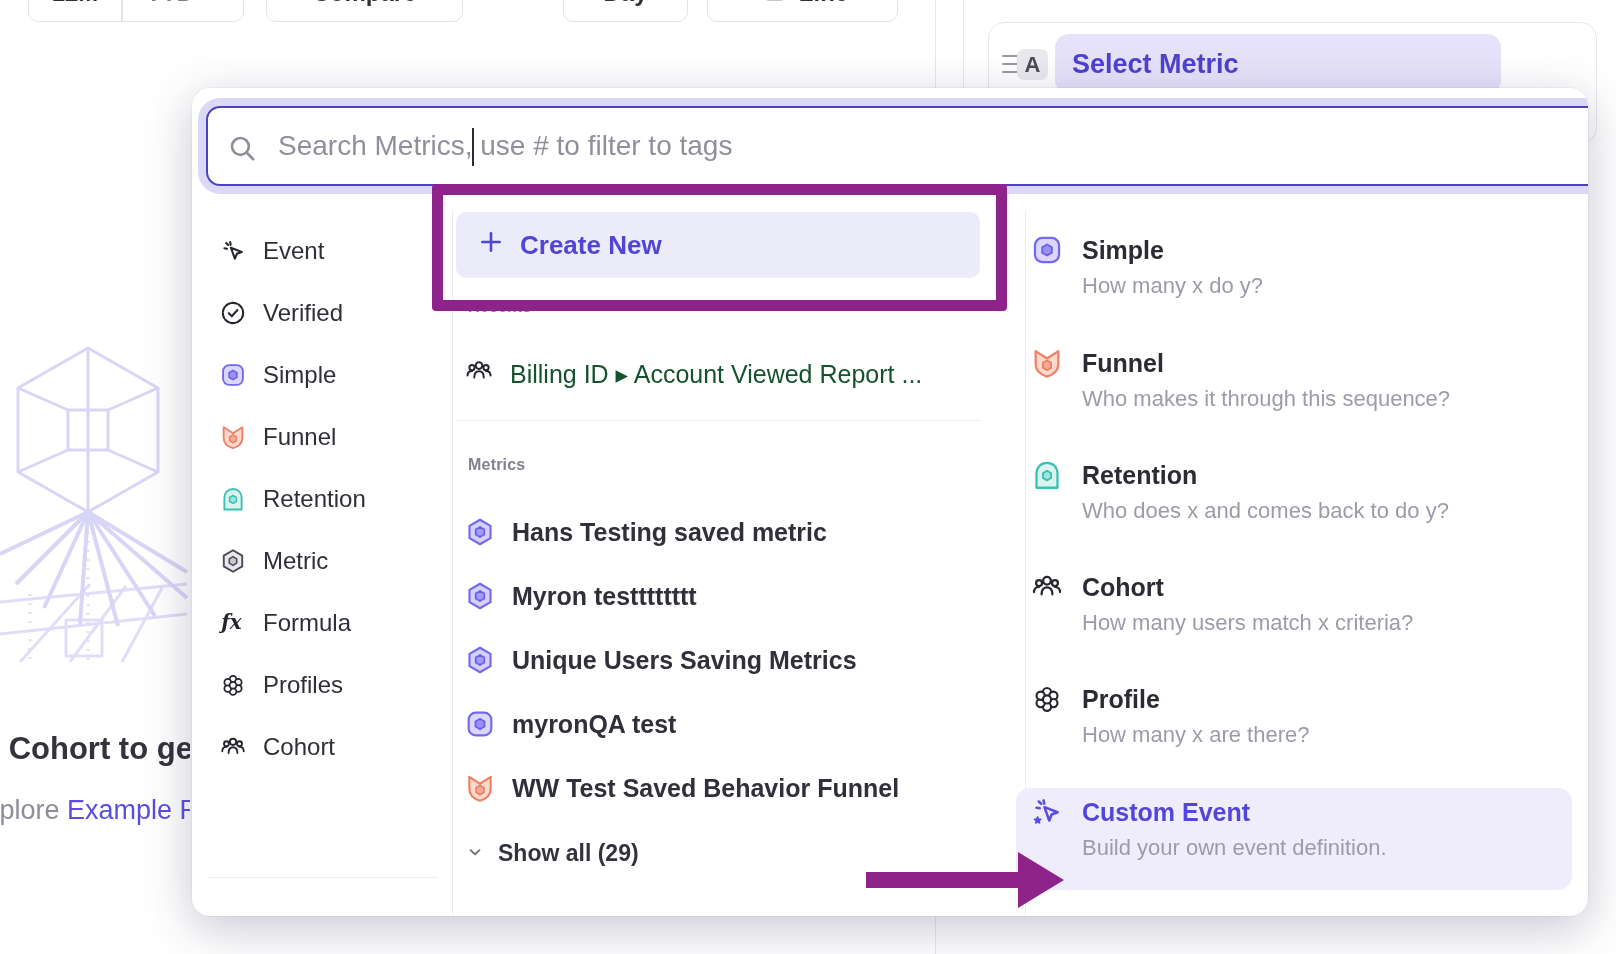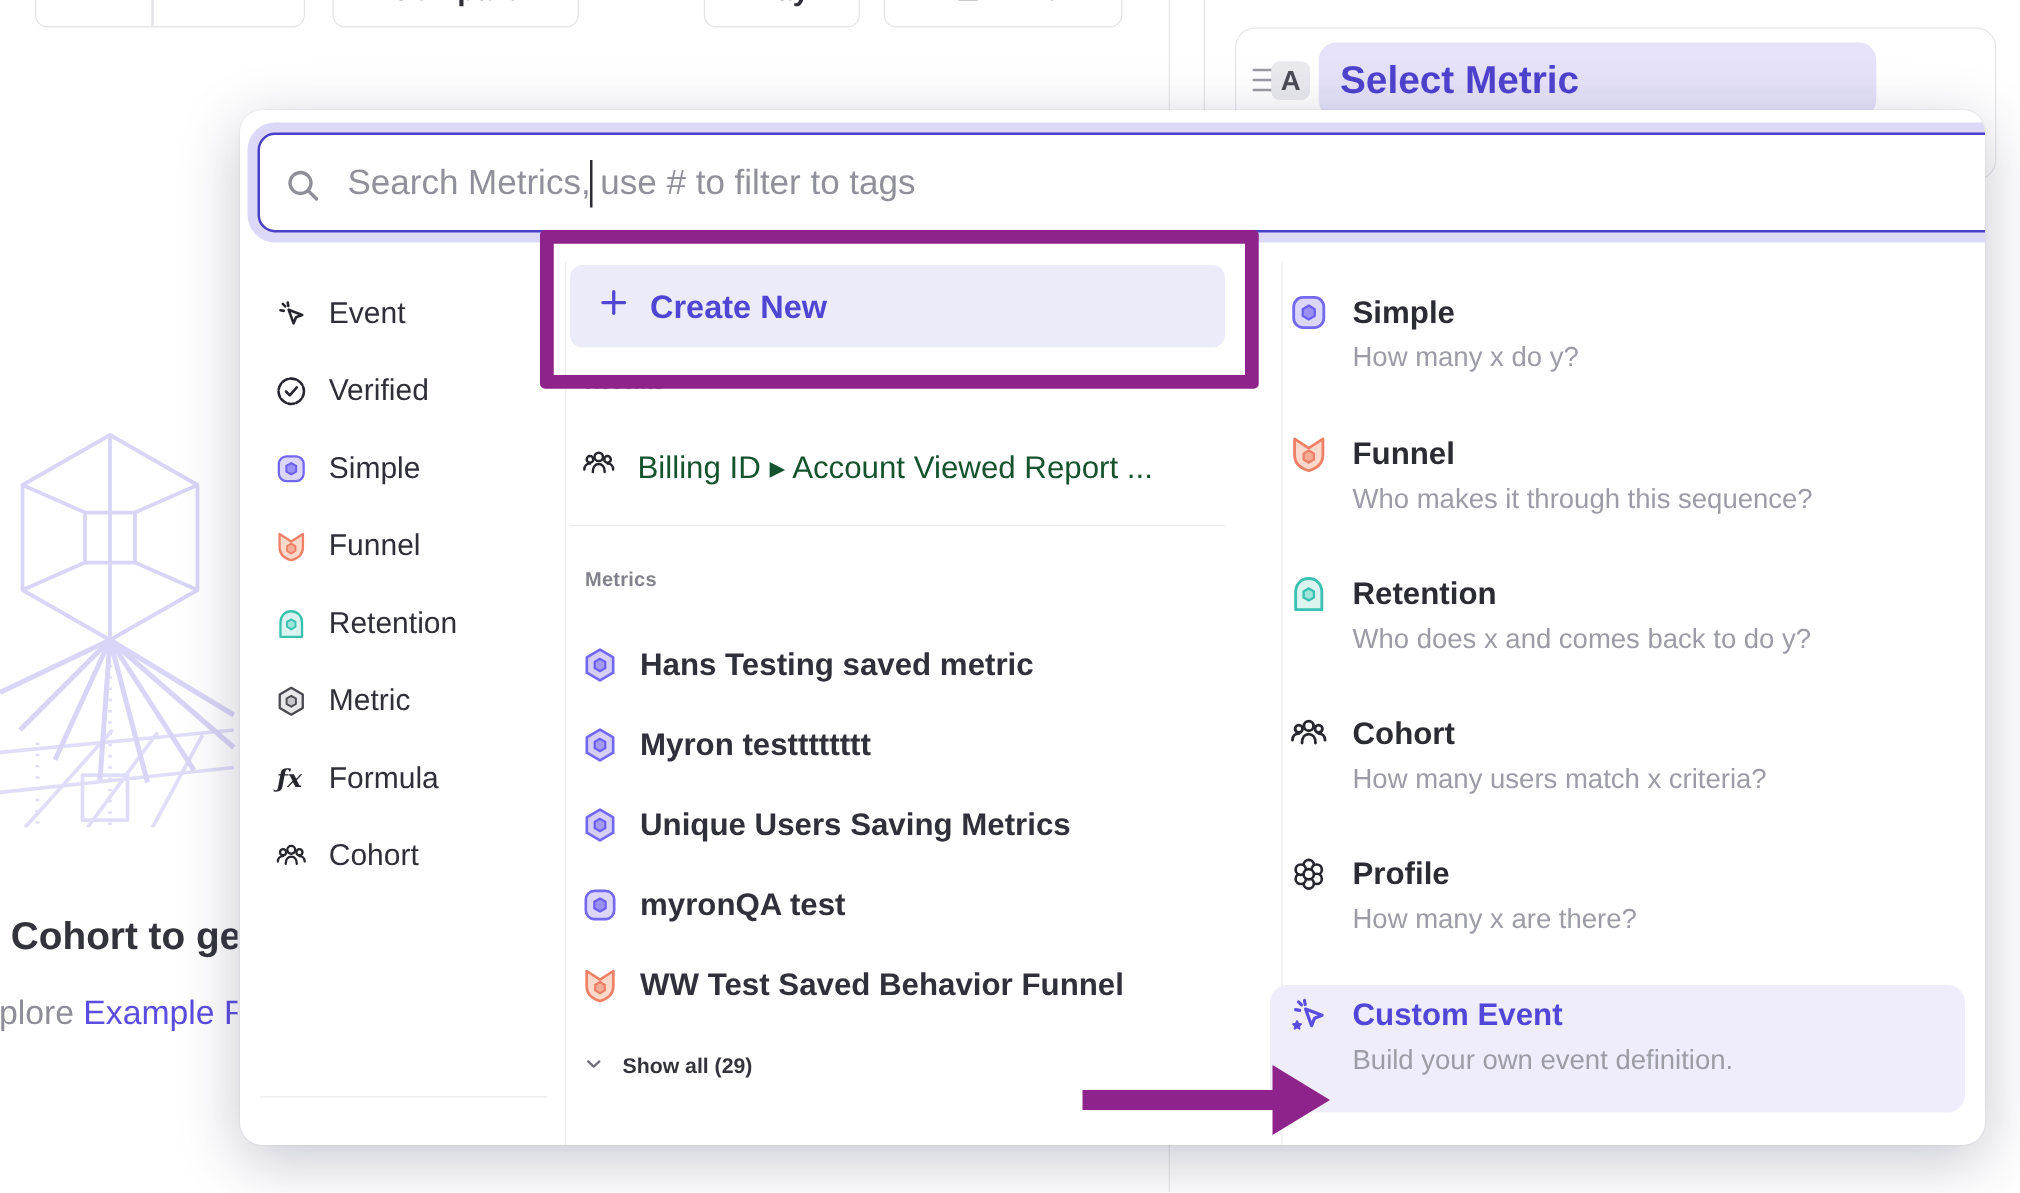--- a/index.html
+++ b/index.html
@@ -20,21 +20,21 @@
   .metric-card{position:absolute;left:988px;top:22px;width:609px;height:122px;background:#fff;
                border:1.5px solid #e7e7eb;border-radius:16px;z-index:1;}
   .drag-handle{position:absolute;left:13px;top:32px;width:16px;height:18px;display:flex;
                flex-direction:column;justify-content:space-between;}
   .drag-handle i{display:block;height:2.4px;background:#9a9aa2;border-radius:2px;}
   .series-badge{position:absolute;left:28px;top:26px;width:31px;height:31px;background:#e9e9ee;
                 border-radius:7px;display:flex;align-items:center;justify-content:center;
                 font-size:22px;font-weight:700;color:#4b4b55;}
   .metric-pill{position:absolute;left:66px;top:11px;width:446px;height:60px;background:#e5e2f9;
                border-radius:14px;display:flex;align-items:center;padding-left:17px;
-               font-size:31px;font-weight:600;color:#4e42ce;}
+               font-size:27px;font-weight:600;color:#4e42ce;}
 
   .vline{position:absolute;width:1px;background:#e8e8ea;}
 
   
   .bg-headline{position:absolute;left:0;top:726px;width:190px;height:46px;overflow:hidden;
                white-space:nowrap;font-size:31px;line-height:46px;font-weight:700;color:#33333c;text-indent:-12px;}
   .bg-sub{position:absolute;left:0;top:790px;width:190px;height:40px;overflow:hidden;white-space:nowrap;
           font-size:27px;line-height:40px;color:#8e8e98;text-indent:-14px;}
   .bg-sub .lnk{color:#5a4de0;font-weight:500;}
 
@@ -66,21 +66,21 @@
               border-radius:10px;display:flex;align-items:center;padding-left:22px;gap:16px;
               font-size:26px;font-weight:600;color:#5146d3;}
   .sec-label{position:absolute;font-size:16px;font-weight:600;color:#82828c;letter-spacing:.2px;}
   .recent-row{position:absolute;left:272px;top:268px;height:36px;display:flex;align-items:center;gap:16px;
               font-size:25px;font-weight:400;color:#14532d;}
   .mid-divider{position:absolute;left:264px;top:332px;width:524px;height:1px;background:#ececf0;}
   .metric-list{position:absolute;left:272px;top:412px;width:520px;}
   .ml-row{height:64px;display:flex;align-items:center;gap:16px;font-size:25px;font-weight:600;color:#30303a;}
   .ml-ic{width:32px;height:32px;flex:0 0 32px;display:flex;align-items:center;justify-content:center;}
   .show-all{position:absolute;left:274px;top:750px;height:30px;display:flex;align-items:center;gap:14px;
-            font-size:17px;font-weight:600;color:#33333b;}
+            font-size:23px;font-weight:600;color:#33333b;}
 
   
   .type-row{position:absolute;left:838px;width:742px;}
   .type-ic{position:absolute;left:0;top:0;width:34px;height:34px;}
   .type-title{margin-left:52px;font-size:25px;font-weight:600;color:#2b2b33;line-height:34px;}
   .type-desc{margin-left:52px;margin-top:5px;font-size:22px;color:#9c9ca6;line-height:28px;}
   .type-highlight{position:absolute;left:824px;top:700px;width:556px;height:102px;background:#efedfb;border-radius:14px;}
   .type-title.accent{color:#5246d8;}
 
   
@@ -248,20 +248,34 @@
       <div class="sb-row">
         <span class="sb-ic">
           <svg width="28" height="28" viewBox="0 0 24 24">
               <text x="2" y="17.5" font-size="17" font-style="italic" font-weight="600" font-family="DejaVu Serif, serif" fill="#26262e">ƒx</text>
             </svg>
         </span>
         <span>Formula</span>
       </div>
       <div class="sb-row">
         <span class="sb-ic">
+          <svg width="28" height="28" viewBox="0 0 24 24" fill="#fff" stroke="#26262e" stroke-width="1.5">
+              <circle cx="12" cy="7.1" r="2.9"></circle>
+              <circle cx="16.5" cy="9.7" r="2.9"></circle>
+              <circle cx="16.5" cy="14.9" r="2.9"></circle>
+              <circle cx="12" cy="17.5" r="2.9"></circle>
+              <circle cx="7.5" cy="14.9" r="2.9"></circle>
+              <circle cx="7.5" cy="9.7" r="2.9"></circle>
+              <circle cx="12" cy="12.3" r="2.9"></circle>
+            </svg>
+        </span>
+        <span>Profiles</span>
+      </div>
+      <div class="sb-row">
+        <span class="sb-ic">
           <svg width="28" height="28" viewBox="0 0 24 24" fill="none" stroke="#26262e" stroke-width="1.6" stroke-linecap="round">
               <circle cx="12" cy="7.6" r="2.7"></circle>
               <circle cx="6.4" cy="9.2" r="2.1"></circle>
               <circle cx="17.6" cy="9.2" r="2.1"></circle>
               <path d="M8.2 17.2 C8.2 13.9 9.9 12.2 12 12.2 C14.1 12.2 15.8 13.9 15.8 17.2"></path>
               <path d="M2.8 15.6 C2.8 13.2 4.4 11.9 6.4 11.9"></path>
               <path d="M21.2 15.6 C21.2 13.2 19.6 11.9 17.6 11.9"></path>
             </svg>
         </span>
         <span>Cohort</span>

